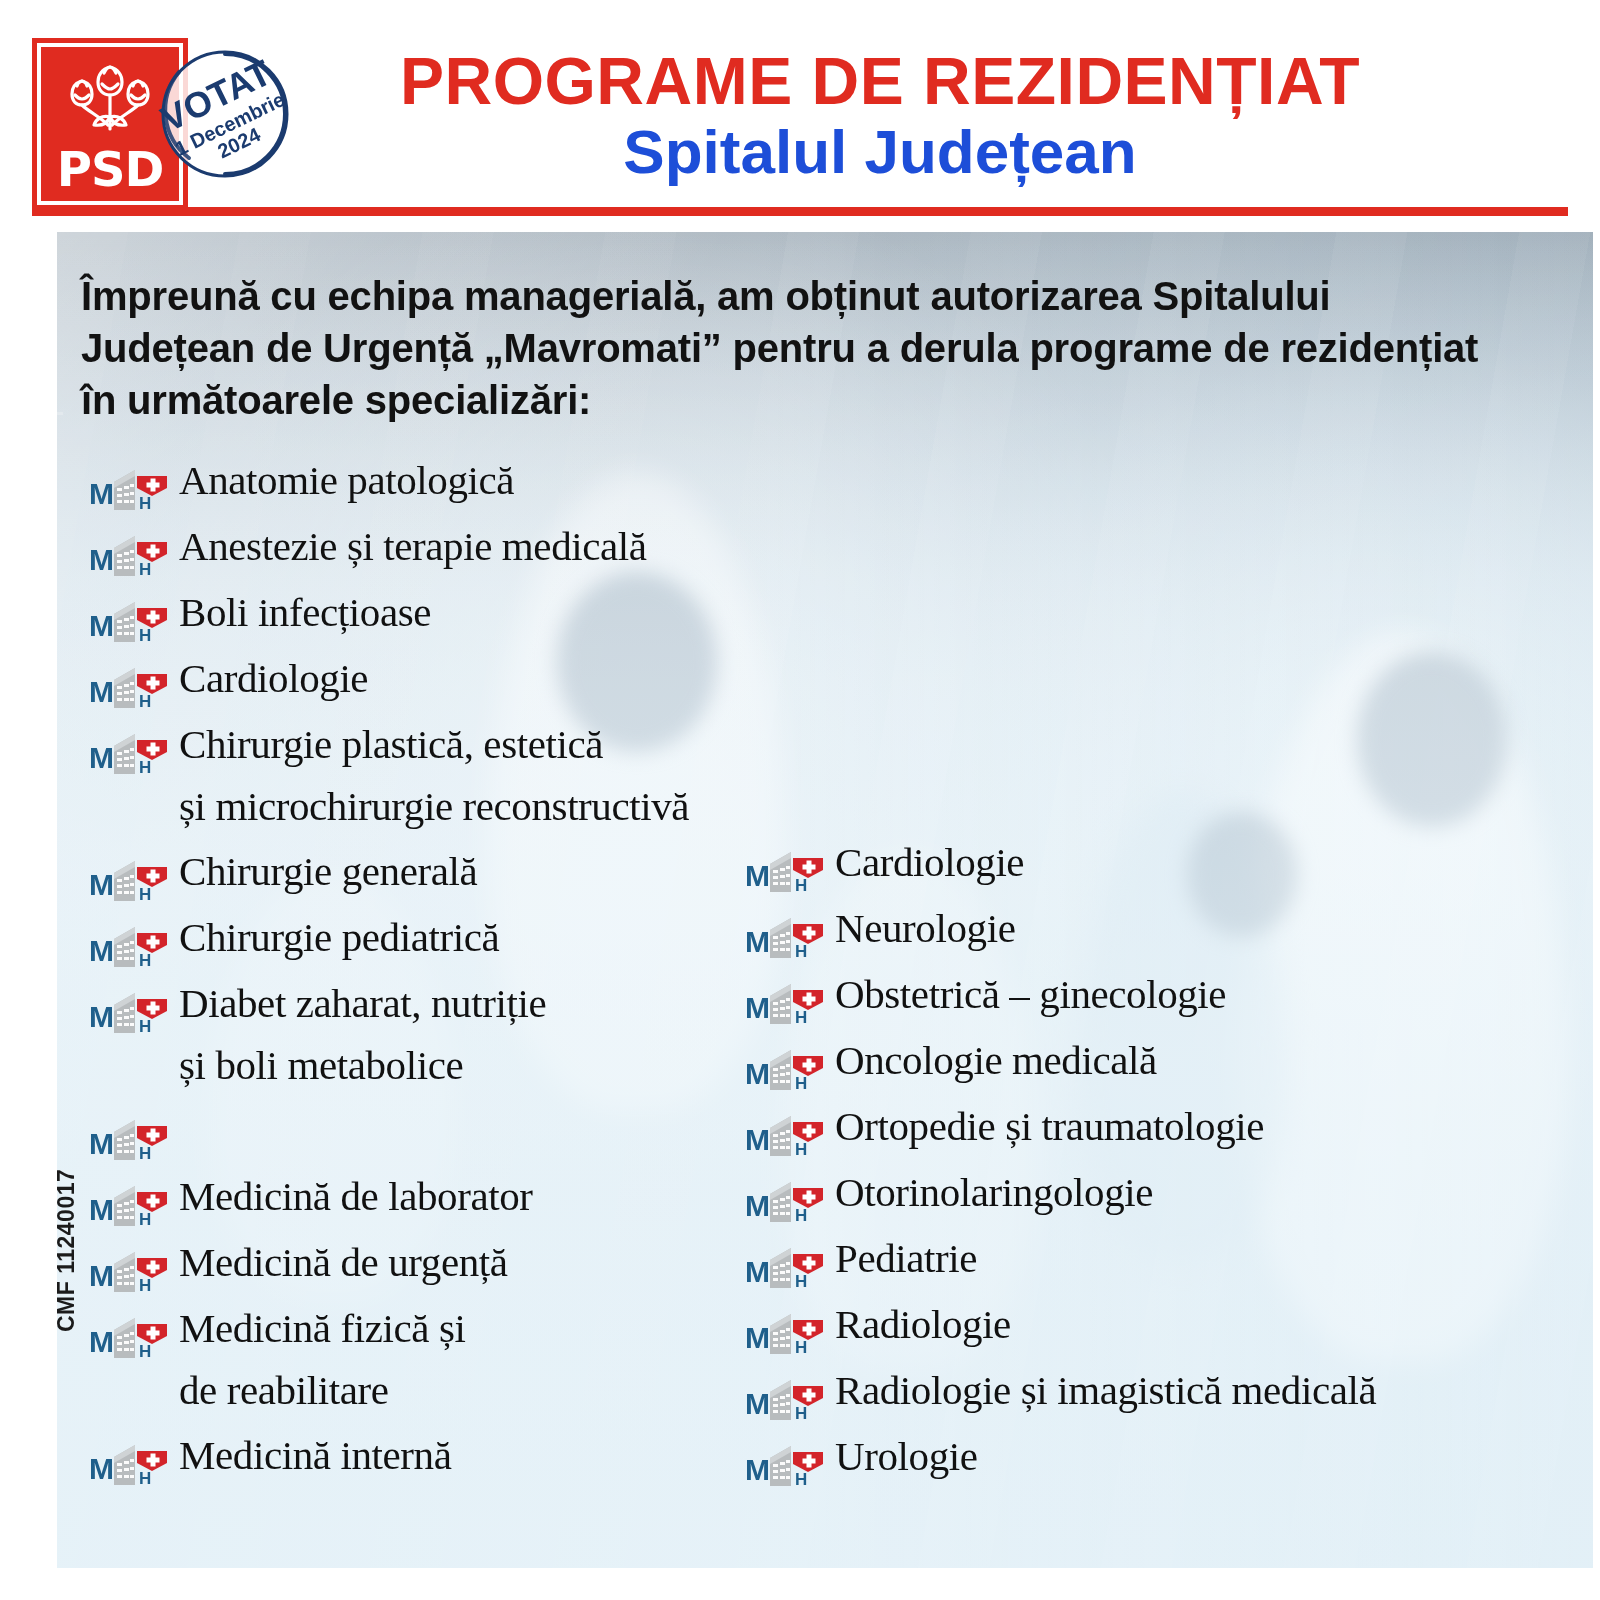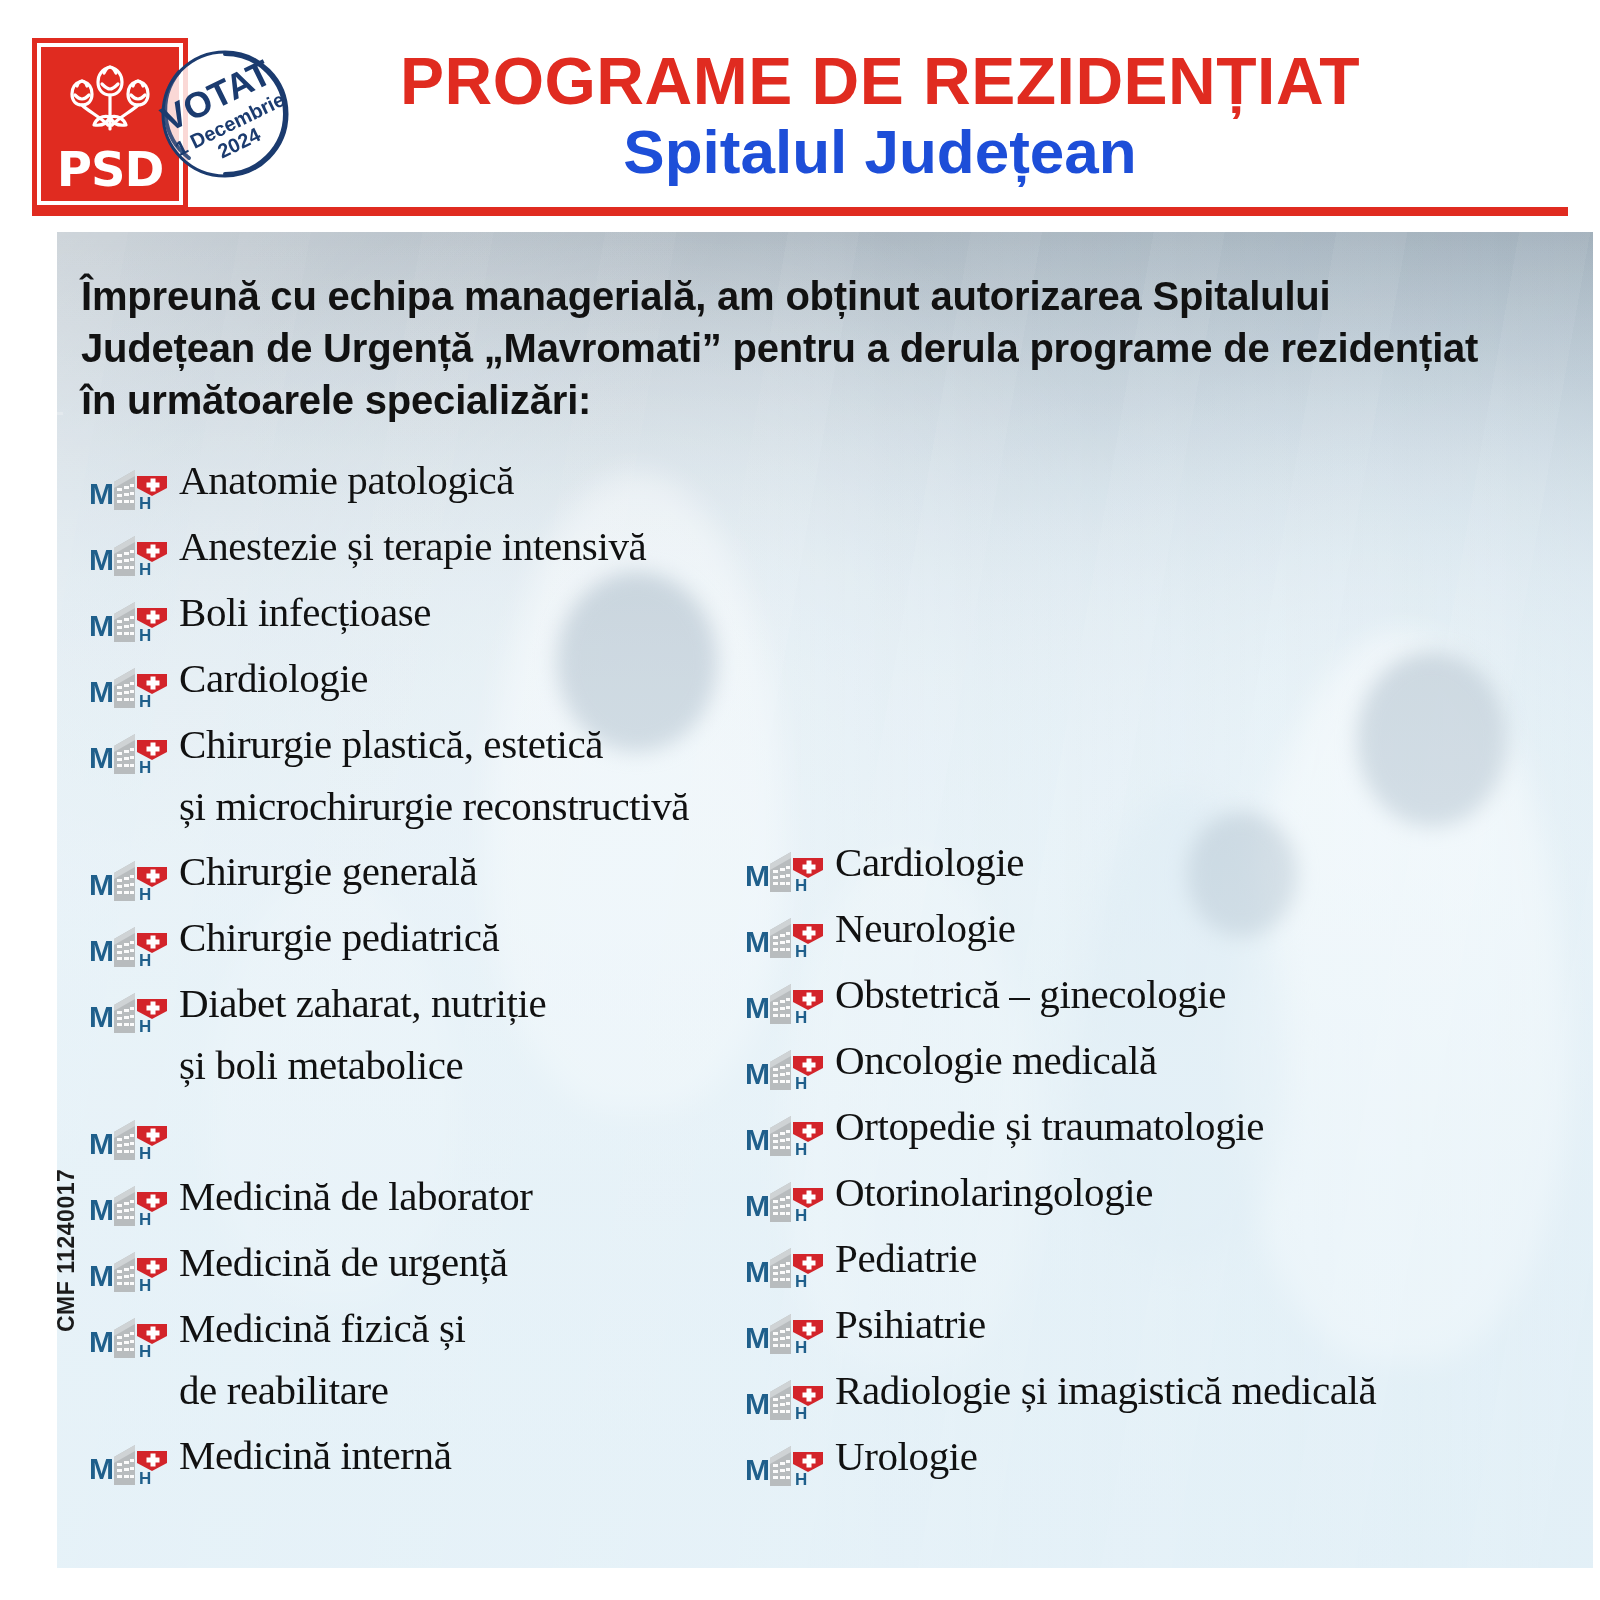--- a/index.html
+++ b/index.html
@@ -305,21 +305,21 @@
           <rect x="41" y="34" width="4" height="3"></rect>
         </g>
       </g>
 
       <path d="M48 10 L78 10 L78 22 L63 30 L48 22 Z" fill="#d3242a"></path>
       <path d="M61.5 12.5 h5 v4 h4 v5 h-4 v4 h-5 v-4 h-4 v-5 h4 Z" fill="#ffffff"></path>
 
       <text x="50" y="43" fill="#1f5f8b" font-family="Liberation Sans, sans-serif" font-weight="bold" font-size="17">H</text>
     </svg>
   </span>
-<div class="li-txt">Anestezie și terapie intensivă</div>
+<div class="li-txt">Anestezie și terapie medicală</div>
         </div>
         <div class="li">
   <span class="mh">
     <svg viewBox="0 0 78 44" aria-hidden="true">
 
       <text x="0" y="38" fill="#1f5f8b" font-family="Liberation Sans, sans-serif" font-weight="bold" font-size="30">M</text>
 
       <g>
         <path d="M25 44 L25 16 L46 4 L46 44 Z" fill="#b8bcbe"></path>
         <path d="M25 16 L46 4 L46 10 L25 22 Z" fill="#cfd3d5"></path>
@@ -879,21 +879,21 @@
           <rect x="41" y="34" width="4" height="3"></rect>
         </g>
       </g>
 
       <path d="M48 10 L78 10 L78 22 L63 30 L48 22 Z" fill="#d3242a"></path>
       <path d="M61.5 12.5 h5 v4 h4 v5 h-4 v4 h-5 v-4 h-4 v-5 h4 Z" fill="#ffffff"></path>
 
       <text x="50" y="43" fill="#1f5f8b" font-family="Liberation Sans, sans-serif" font-weight="bold" font-size="17">H</text>
     </svg>
   </span>
-<div class="li-txt">Psihiatrie</div>
+<div class="li-txt">Radiologie</div>
         </div>
         <div class="li">
   <span class="mh">
     <svg viewBox="0 0 78 44" aria-hidden="true">
 
       <text x="0" y="38" fill="#1f5f8b" font-family="Liberation Sans, sans-serif" font-weight="bold" font-size="30">M</text>
 
       <g>
         <path d="M25 44 L25 16 L46 4 L46 44 Z" fill="#b8bcbe"></path>
         <path d="M25 16 L46 4 L46 10 L25 22 Z" fill="#cfd3d5"></path>

